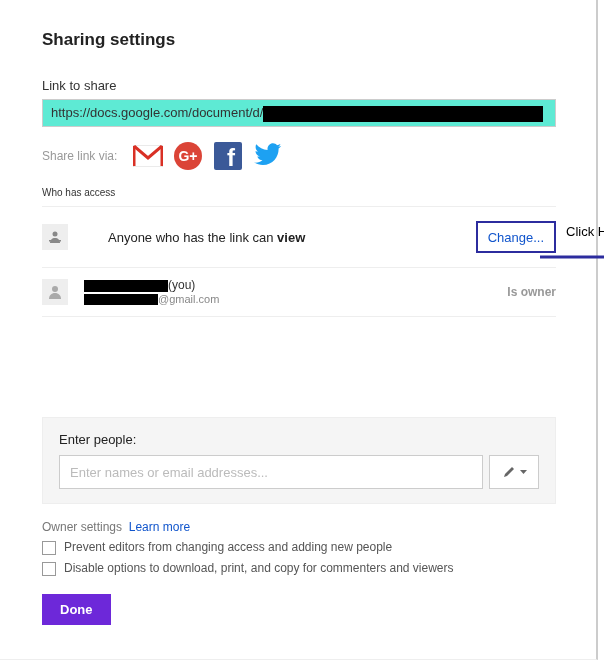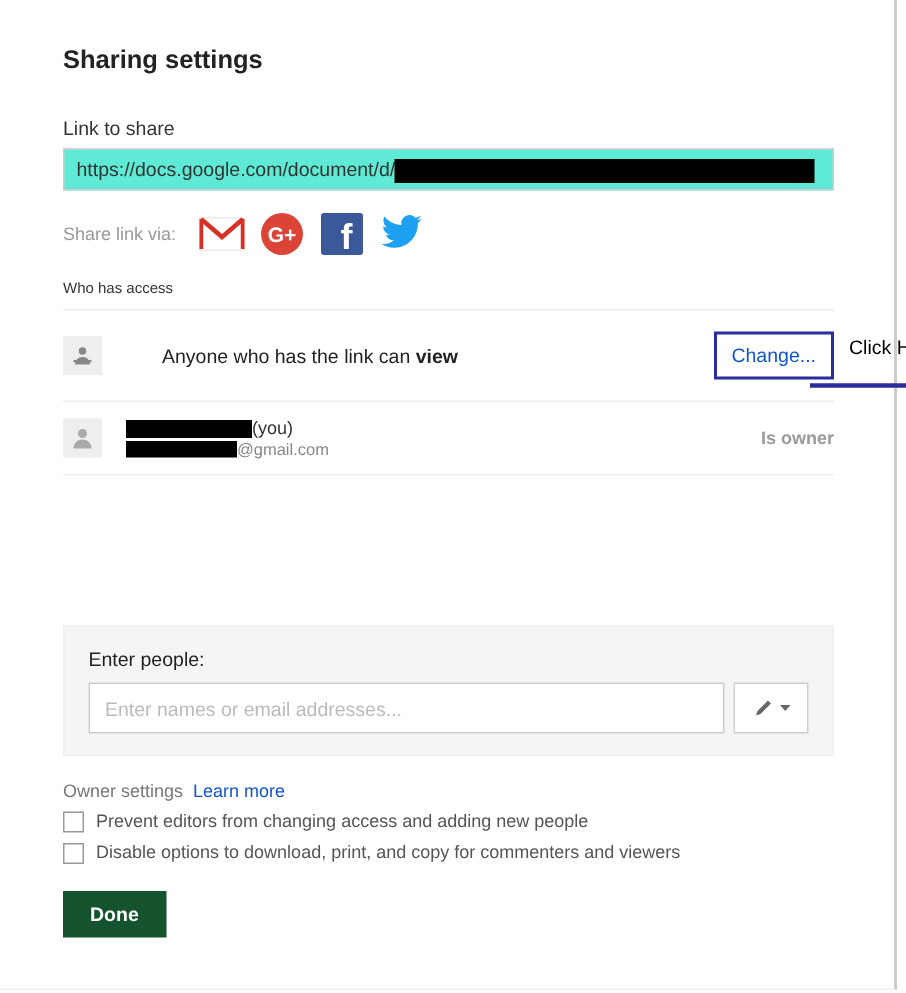--- a/index.html
+++ b/index.html
@@ -192,21 +192,21 @@
     width: 14px;
     height: 14px;
     border: 1px solid #999;
     background: #fff;
     cursor: pointer;
     flex-shrink: 0;
     margin-top: 1px;
   }
   .done-btn {
     margin-top: 18px;
-    background: #14532d;
+    background: #6d28d9;
     color: #fff;
     border: none;
     padding: 8px 18px;
     font-size: 13px;
     font-weight: bold;
     cursor: pointer;
   }
   .annotation {
     position: absolute;
     top: 230px;

